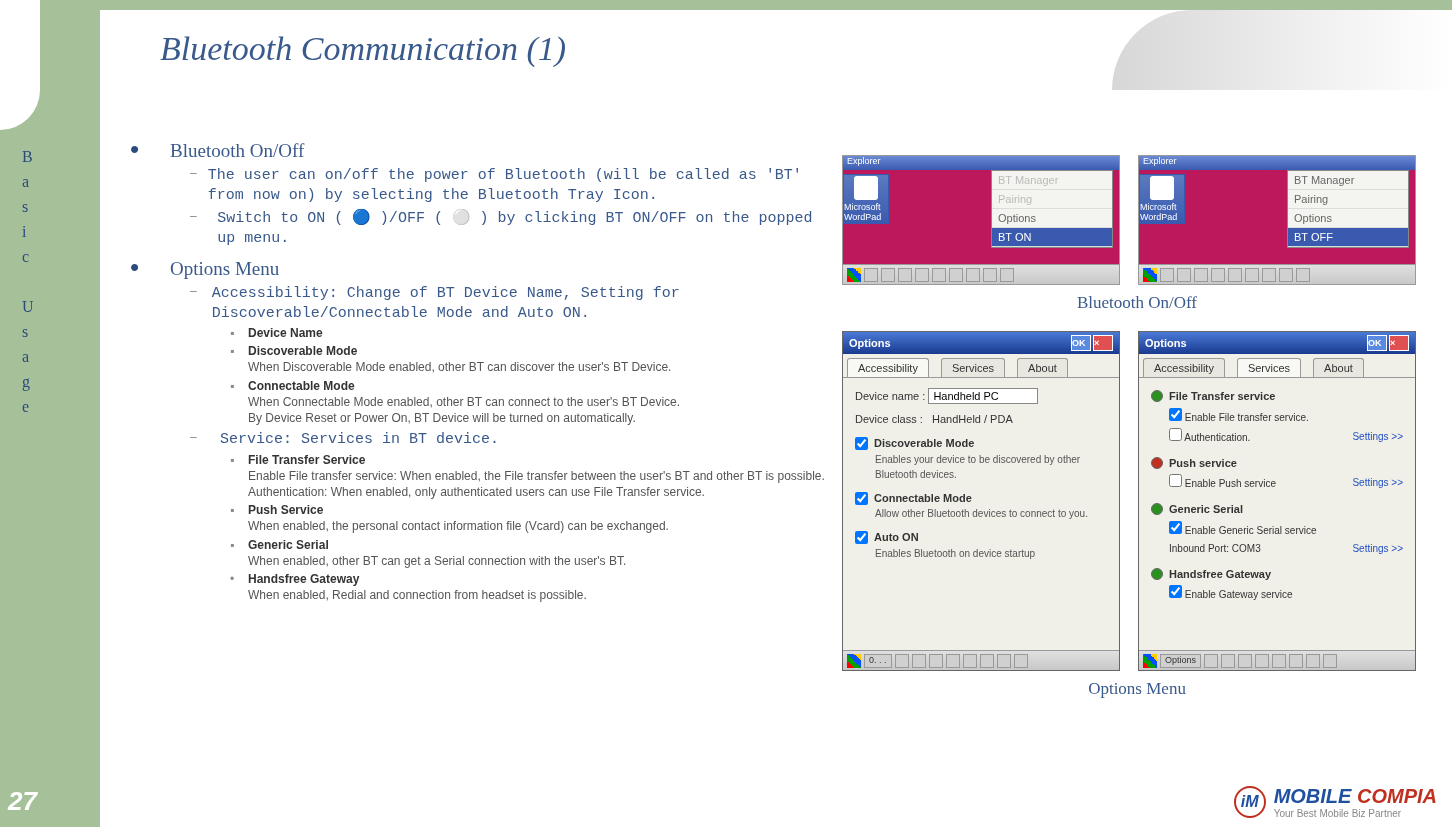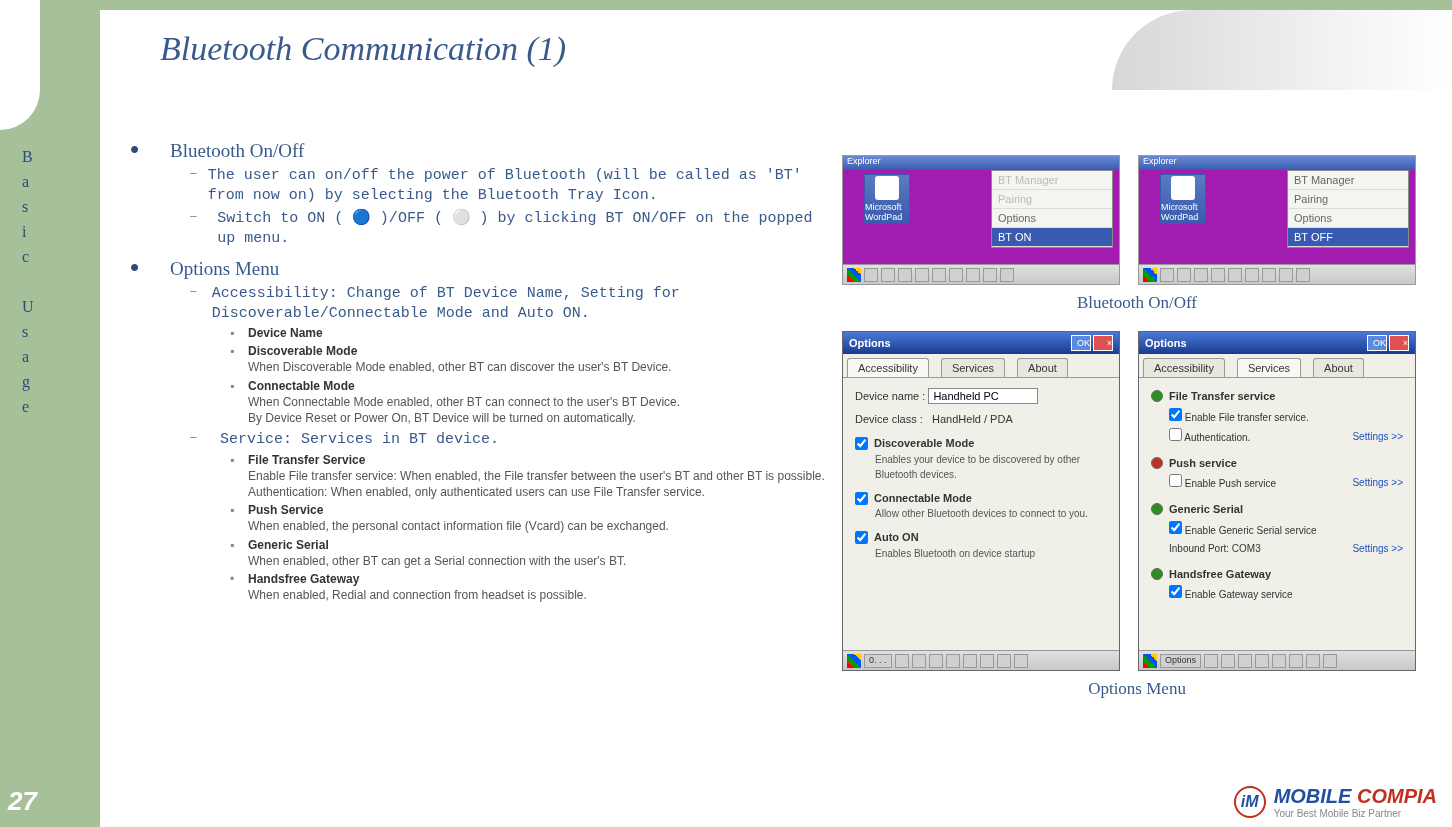--- a/index.html
+++ b/index.html
@@ -19,37 +19,37 @@
 .l1 .txt{color:#3a5a8c;font-size:19px;font-family:"Trebuchet MS"}
 .l2{display:flex;margin-left:60px;margin-top:4px}
 .l2 .dash{color:#888;width:30px}
 .l2 .txt{color:#3a5a8c;font-size:15px;font-family:Liberation Mono, monospace;line-height:1.3}
 .l3{margin-left:100px;margin-top:2px;font-size:12px;color:#444;line-height:1.35}
 .l3 .sq{display:inline-block;width:18px;color:#888}
 .l3 b{font-weight:bold;color:#333}
 .l3desc{margin-left:118px;font-size:12px;color:#555;line-height:1.35}
 .right-figs{position:absolute;right:20px;top:155px;width:590px}
 .fig-row{display:flex;gap:18px;justify-content:flex-start}
-.win-menu{width:278px;height:130px;border:1px solid #999;background:#a21caf;position:relative;font-size:11px}
+.win-menu{width:278px;height:130px;border:1px solid #999;background:#be185d;position:relative;font-size:11px}
 .win-title{position:absolute;left:0;top:0;width:100%;height:14px;background:linear-gradient(#6a8ad6,#3a5ab0);color:#fff;font-size:9px;padding-left:4px}
-.win-icons{position:absolute;left:21px;top:18px}
+.win-icons{position:absolute;left:0;top:18px}
 .win-icon{width:46px;height:50px;background:#fff;border:1px solid #3a5ab0;margin-bottom:4px;display:flex;flex-direction:column;align-items:center;justify-content:center;color:#fff;font-size:9px;background:linear-gradient(#5a7ac0,#3a5ab0)}
 .win-icon .ic{width:24px;height:24px;background:#fff;border-radius:3px;margin-bottom:2px}
 .popup{position:absolute;right:6px;top:14px;width:122px;background:#f4f4f0;border:1px solid #888}
 .popup div{padding:3px 6px;border-bottom:1px solid #ddd;color:#666}
 .popup .active{background:#3a5ab0;color:#fff}
 .popup .dis{color:#bbb}
 .taskbar{position:absolute;bottom:0;left:0;right:0;height:20px;background:linear-gradient(#e0e0e0,#c8c8c8);border-top:1px solid #999;display:flex;align-items:center;padding:0 4px;gap:3px}
 .taskbar .wflag{width:14px;height:14px;background:linear-gradient(45deg,#ff0000 25%,#00a000 25% 50%,#0050ff 50% 75%,#ffcc00 75%)}
 .taskbar .tic{width:14px;height:14px;background:#d0d0d0;border:1px solid #999}
 .caption{text-align:center;color:#3a5a8c;font-size:17px;font-family:"Trebuchet MS";margin-top:8px}
 .opt-win{width:278px;height:340px;border:1px solid #666;background:#f0efe8;position:relative;font-size:11px;color:#333}
 .opt-title{height:22px;background:linear-gradient(#4a7ad6,#1a3a90);color:#fff;font-weight:bold;padding:3px 6px;display:flex;justify-content:space-between;align-items:center}
 .opt-btns{display:flex;gap:2px}
-.opt-btn{width:20px;height:16px;background:#5a8ae0;border:1px solid #fff;color:#fff;font-size:9px;text-align:right;line-height:14px;font-weight:normal}
+.opt-btn{width:20px;height:16px;background:#5a8ae0;border:1px solid #fff;color:#fff;font-size:9px;text-align:left;line-height:14px;font-weight:bold}
 .opt-btn.close{background:#e05050}
 .tabs{display:flex;background:#f0efe8;border-bottom:1px solid #999;padding:4px 4px 0}
 .tab{padding:3px 10px;border:1px solid #999;border-bottom:none;background:#e8e8e0;margin-right:12px;border-radius:3px 3px 0 0;font-size:11px}
 .tab.active{background:#f8f8f4}
 .opt-body{padding:10px 12px;font-size:11px;line-height:1.5}
 .fld{margin-bottom:6px}
 .fld input[type=text]{border:1px solid #888;padding:1px 4px;width:110px;font-size:11px}
 .chk{display:flex;align-items:flex-start;gap:6px;margin-top:8px}
 .chk input{margin-top:2px}
 .chk-lbl{font-weight:bold}

